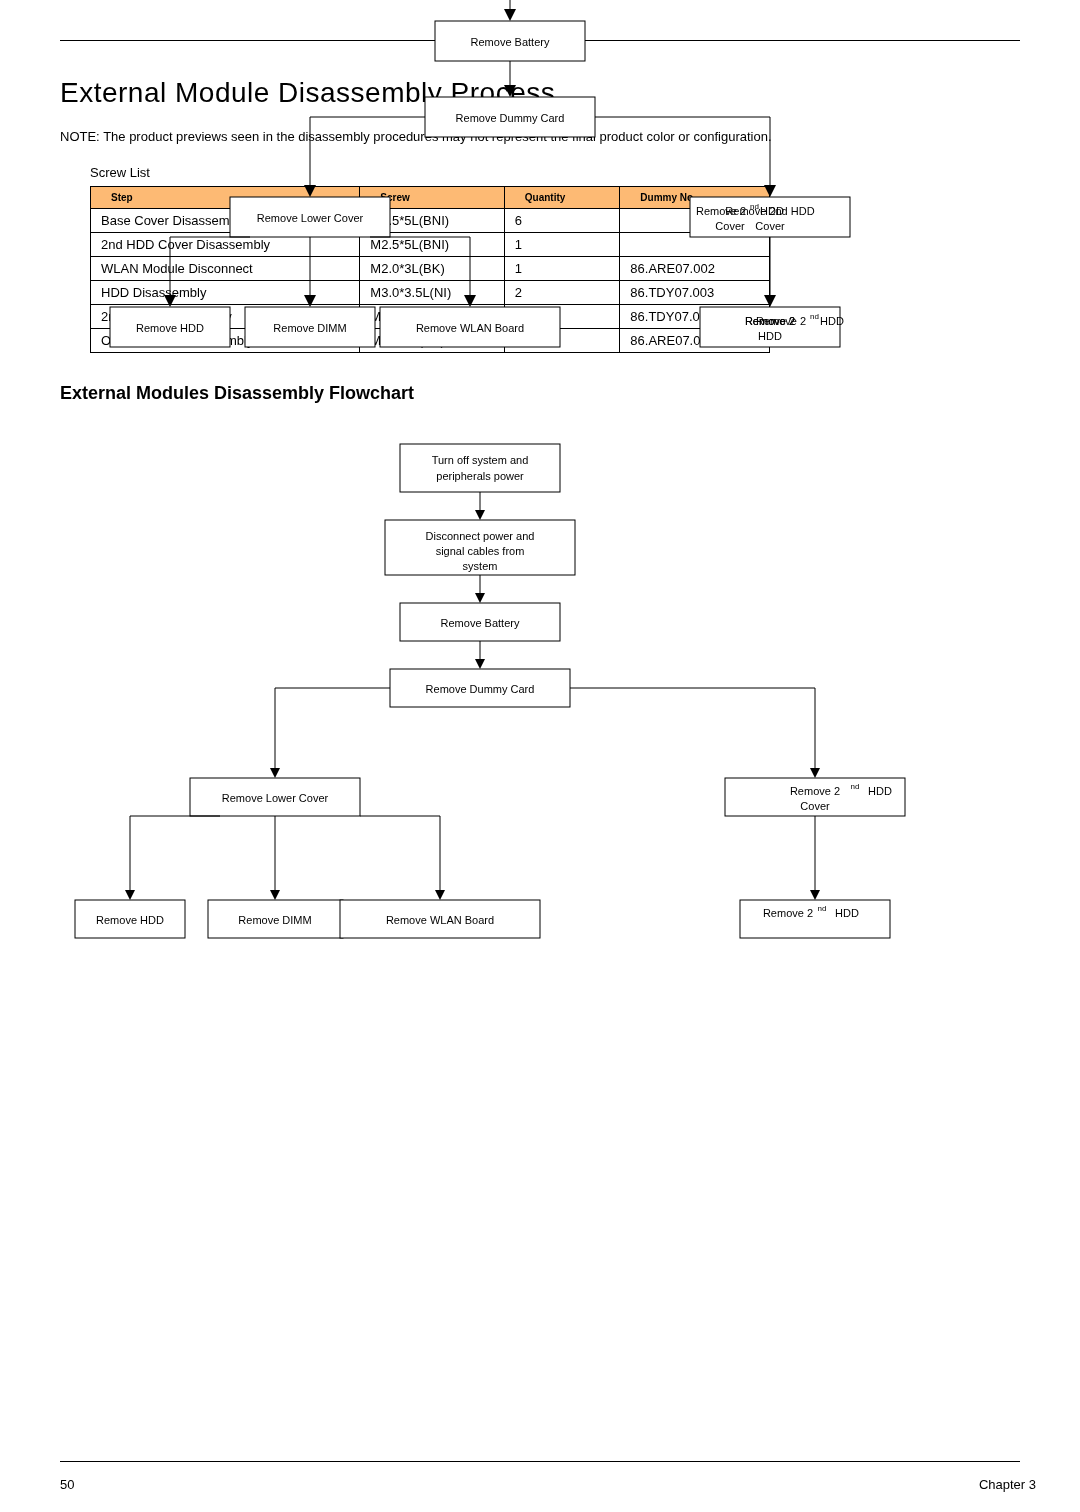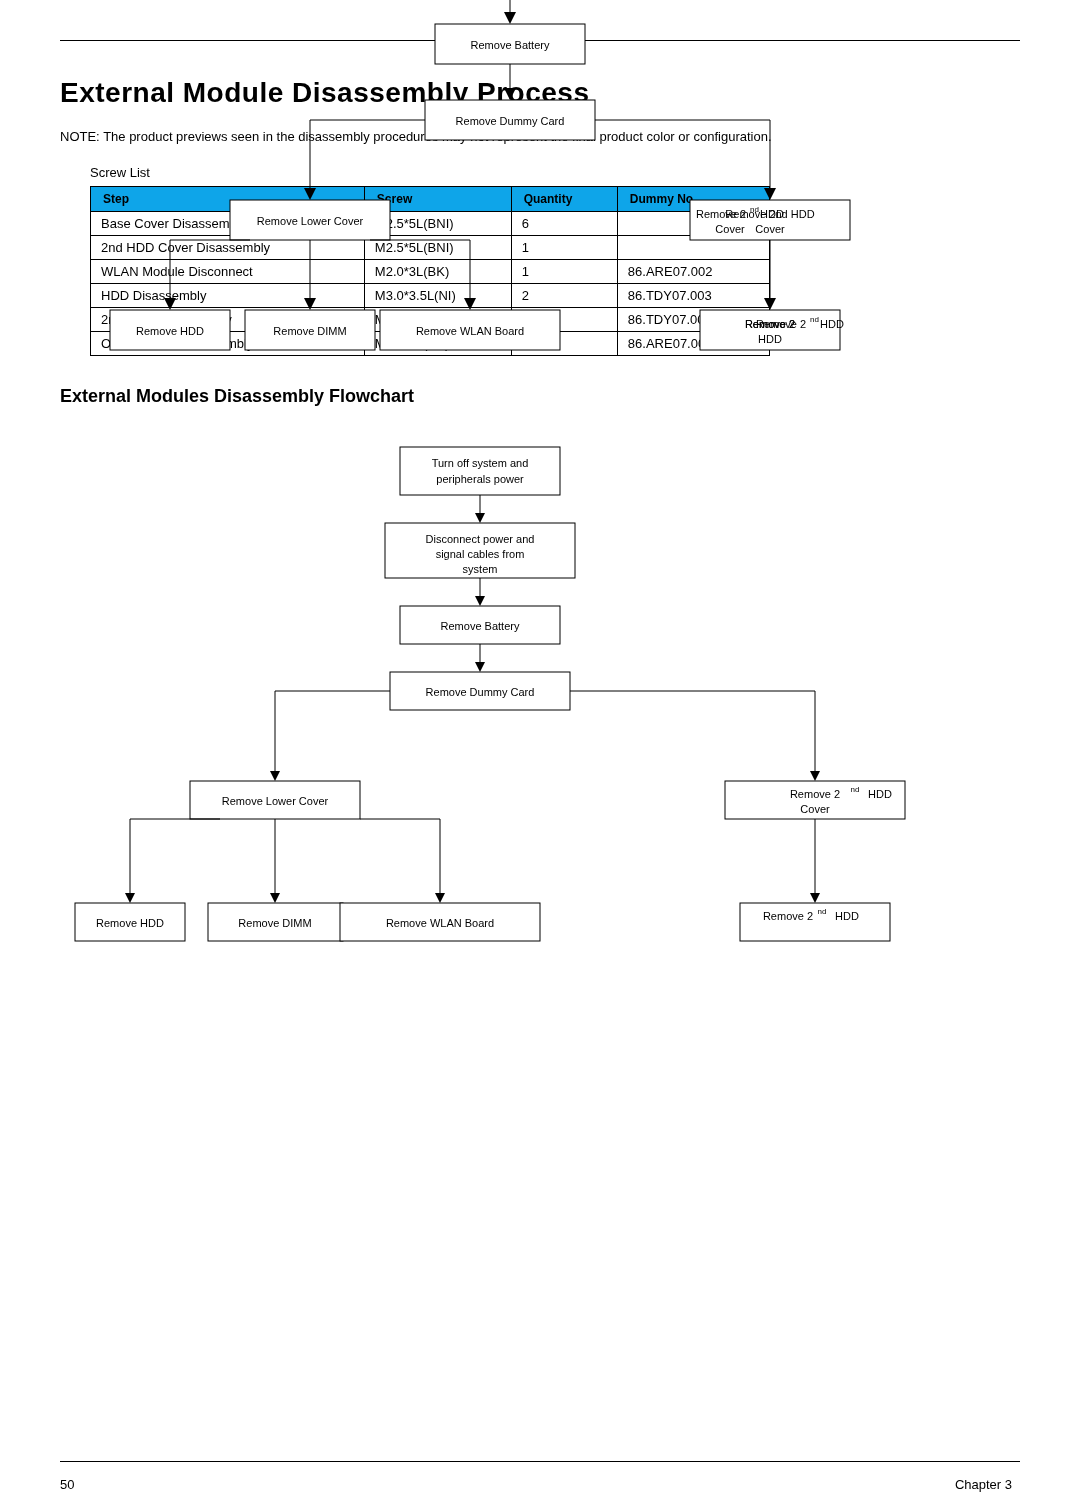--- a/index.html
+++ b/index.html
@@ -12,21 +12,21 @@
       min-height: 1512px;
       padding: 40px 60px;
       position: relative;
     }
     .top-rule {
       border-top: 1.5px solid #000;
       margin-bottom: 20px;
     }
     .page-title {
       font-size: 28px;
-      font-weight: bold;
+      font-weight: normal;
       margin-bottom: 18px;
       letter-spacing: 0.5px;
       margin-top: 36px;
     }
     .note-text {
       font-size: 13px;
       margin-bottom: 18px;
       line-height: 1.5;
     }
     .note-text strong {
@@ -39,25 +39,25 @@
       margin-bottom: 6px;
       padding-left: 30px;
     }
     table {
       width: 680px;
       border-collapse: collapse;
       margin-bottom: 30px;
       margin-left: 30px;
     }
     table thead tr th {
-      background-color: #0ea5e9;
+      background-color: #fdba74;
       border: 1px solid #000;
-      padding: 5px 12px;
+      padding: 5px 20px;
       font-weight: bold;
-      font-size: 12px;
+      font-size: 10px;
       text-align: left;
     }
     table tbody tr td {
       border: 1px solid #000;
       padding: 4px 10px;
       font-size: 13px;
     }
     .section-title {
       font-size: 18px;
       font-weight: bold;
@@ -81,21 +81,21 @@
       margin-top: auto;
       position: absolute;
       bottom: 50px;
       left: 60px;
       right: 60px;
     }
     .footer {
       position: absolute;
       bottom: 20px;
       left: 60px;
-      right: 68px;
+      right: 44px;
       display: flex;
       justify-content: space-between;
       font-size: 13px;
     }
   </style>
 </head>
 <body>
 
 <div class="top-rule"></div>
 

